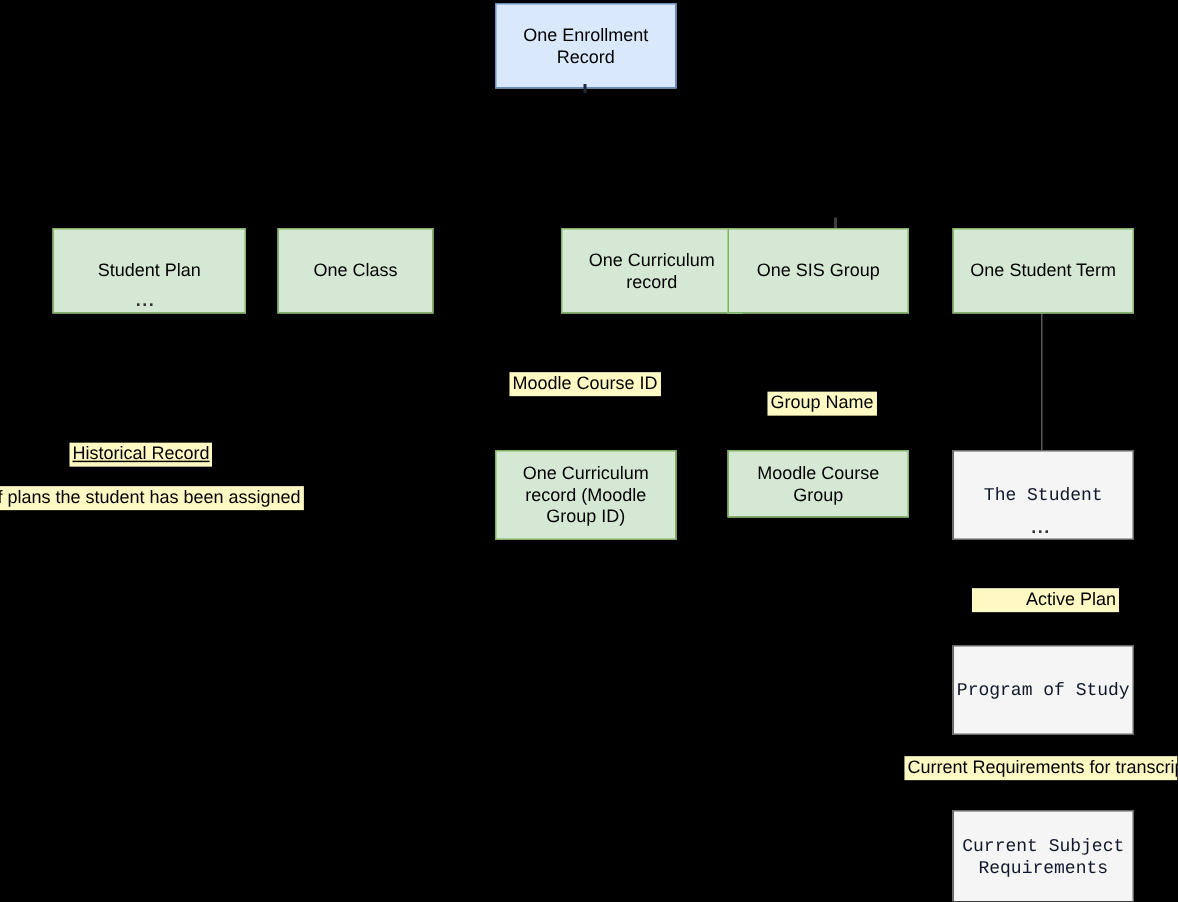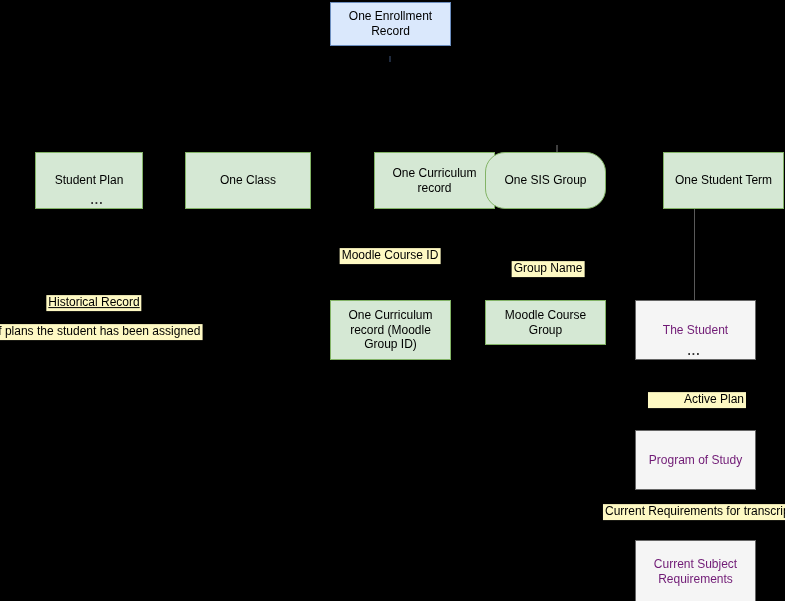--- a/index.html
+++ b/index.html
@@ -19,28 +19,28 @@
     justify-content: center;
     text-align: center;
     box-sizing: border-box;
     border: 1px solid #000;
     padding: 2px 1px;
     line-height: 1.22;
     z-index: 2;
   }
   .node.blue  { background: #dae8fc; border-color: #6c8ebf; color: #000000; }
   .node.green { background: #d5e8d4; border-color: #82b366; color: #000000; }
-  .node.gray  { background: #f5f5f5; border-color: #666666; color: #701a75; }
+  .node.gray  { background: #f5f5f5; border-color: #666666; color: #0f172a; font-family: Liberation Mono, monospace; }
 
-  #node-enrollment          { left: 330px; top: 2px;   width: 121px; height: 44px; }
-  #node-student-plan        { left: 35px;  top: 152px; width: 108px; height: 57px; }
-  #node-one-class           { left: 185px; top: 152px; width: 126px; height: 57px; align-items: center; }
+  #node-enrollment          { left: 330px; top: 2px;   width: 121px; height: 57px; }
+  #node-student-plan        { left: 35px;  top: 152px; width: 129px; height: 57px; }
+  #node-one-class           { left: 185px; top: 152px; width: 104px; height: 57px; align-items: center; }
   #node-one-curriculum      { left: 330px; top: 152px; width: 121px; height: 57px; margin-left: 44px; }
-  #node-one-sis-group       { left: 485px; top: 152px; width: 121px; height: 57px; border-radius: 20px; }
-  #node-one-student-term    { left: 663px; top: 152px; width: 121px; height: 57px; }
+  #node-one-sis-group       { left: 485px; top: 152px; width: 121px; height: 57px; }
+  #node-one-student-term    { left: 635px; top: 152px; width: 121px; height: 57px; }
   #node-one-curriculum-moodle { left: 330px; top: 300px; width: 121px; height: 60px; }
   #node-moodle-course-group   { left: 485px; top: 300px; width: 121px; height: 45px; }
   #node-the-student           { left: 635px; top: 300px; width: 121px; height: 60px; }
   #node-program-of-study      { left: 635px; top: 430px; width: 121px; height: 60px; }
   #node-current-subject       { left: 635px; top: 540px; width: 121px; height: 64px; }
 
   .edge-label {
     position: absolute;
     background: #fef9c3;
     color: #000000;

